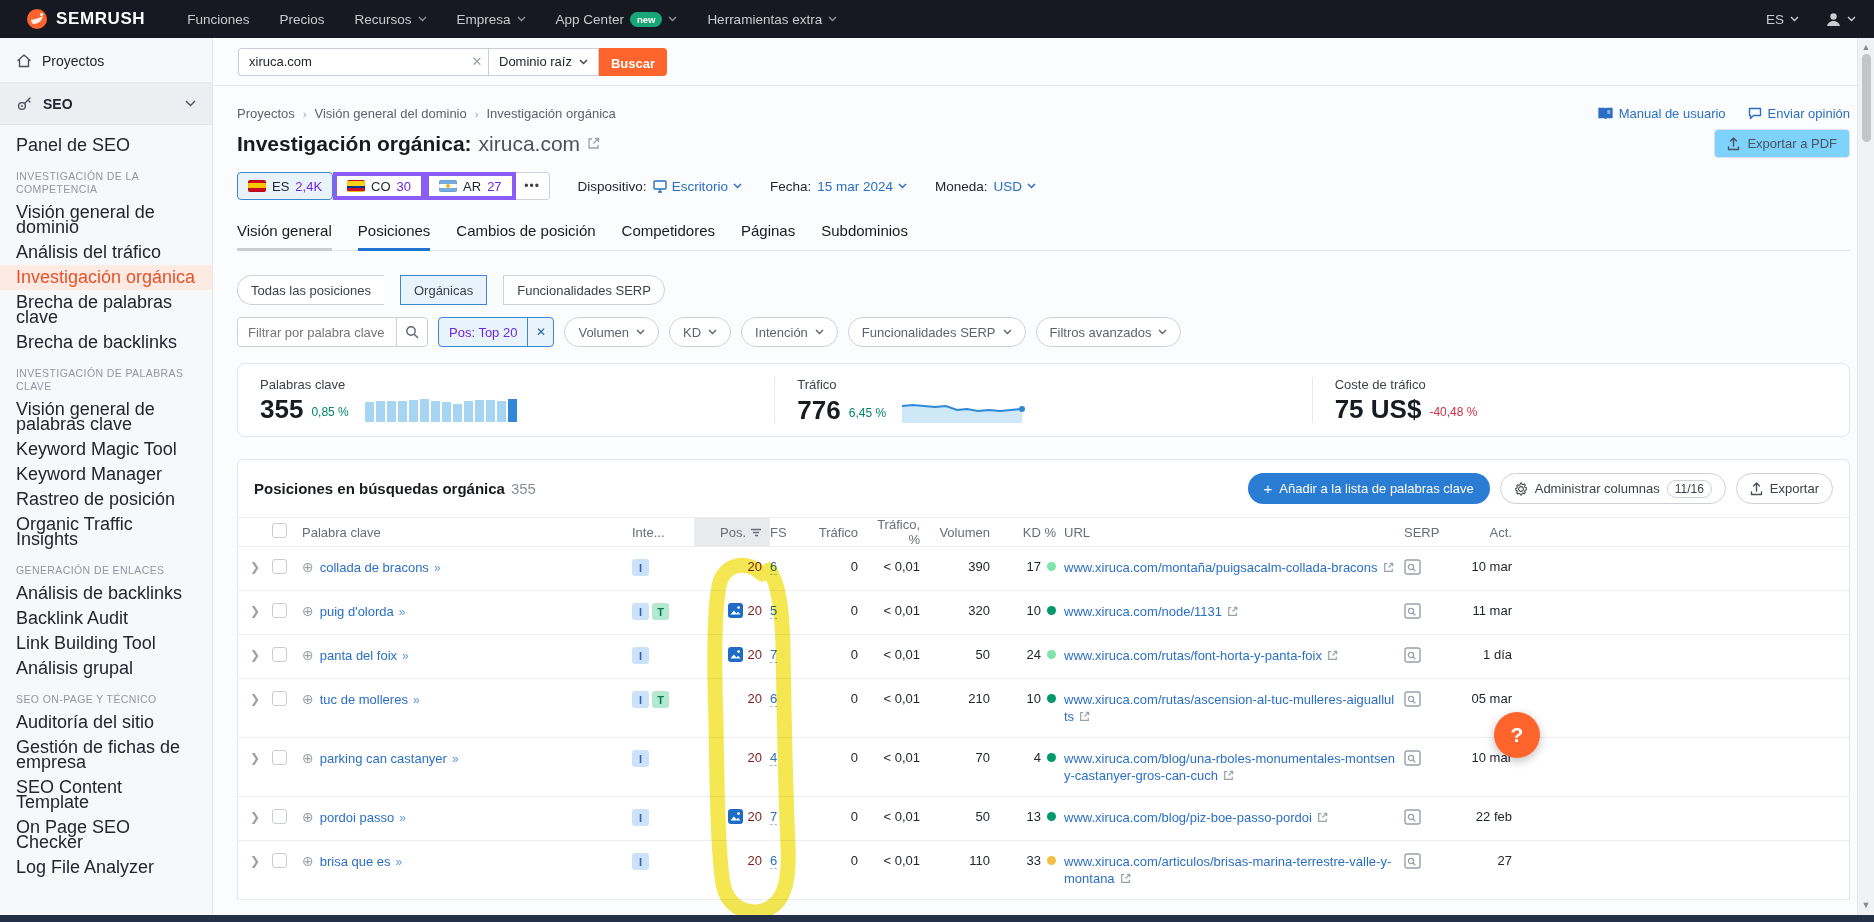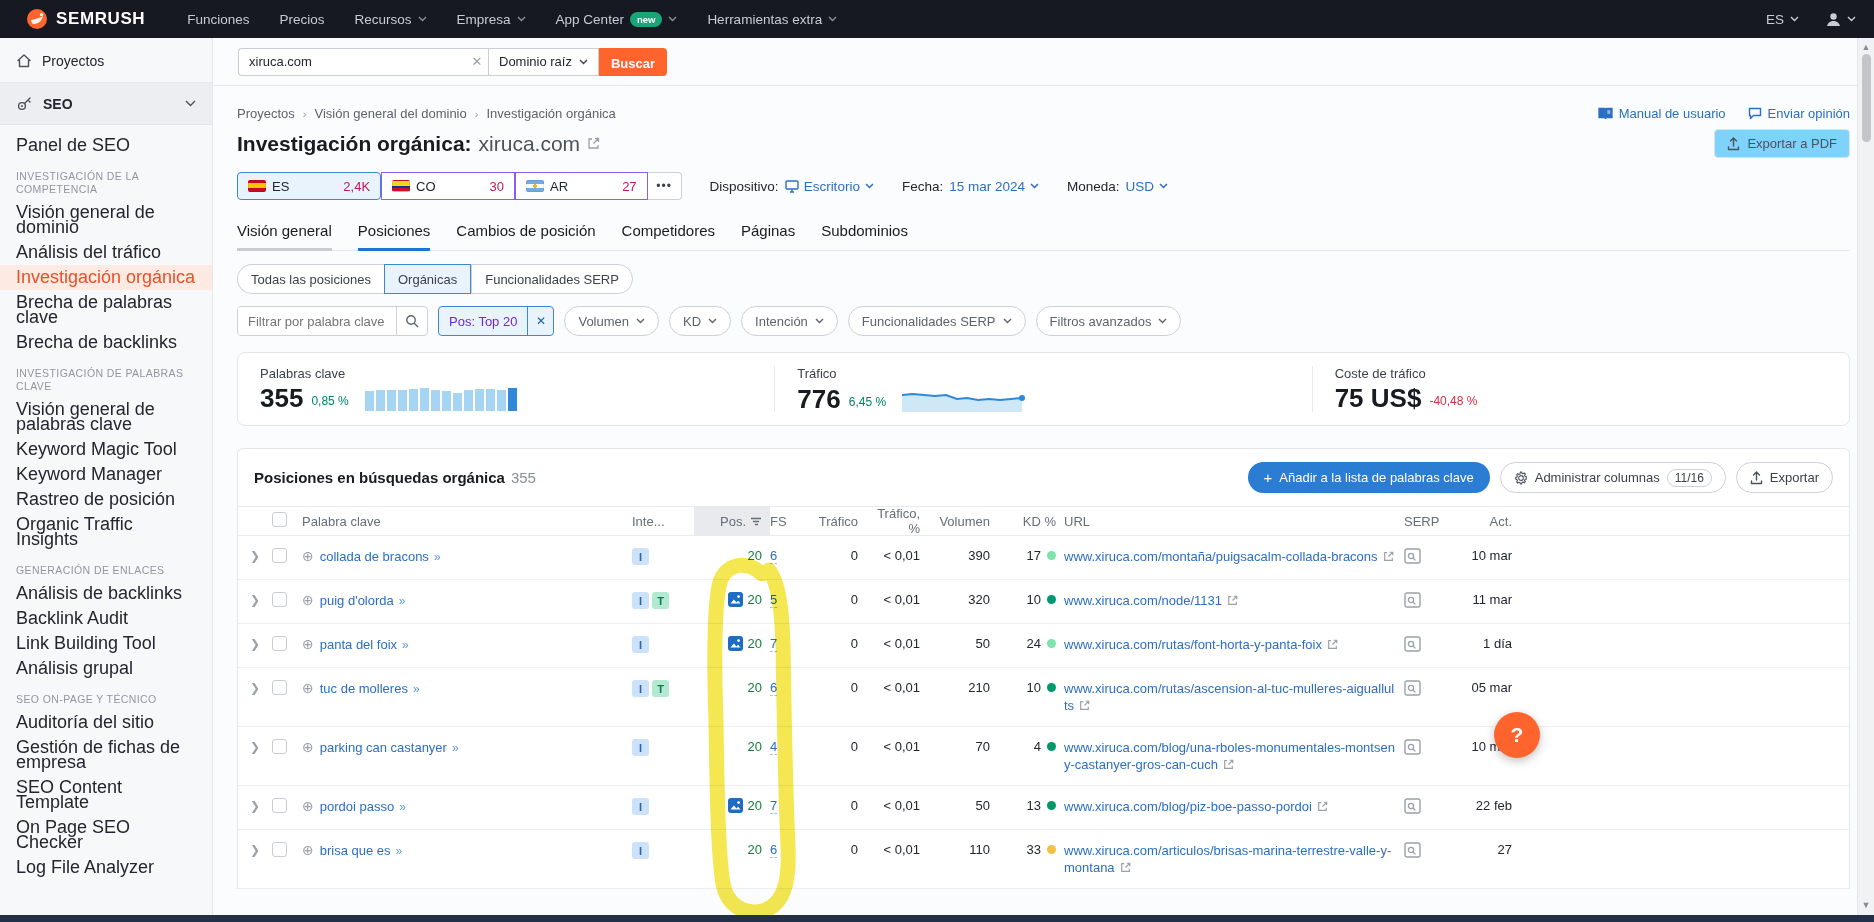--- a/index.html
+++ b/index.html
@@ -43,38 +43,38 @@
   .crumb-links { display:flex; gap:22px; }
   .blue-link { color:#2a6fc4; font-size:13px; display:flex; align-items:center; gap:6px; cursor:pointer; }
 
   .title-row { display:flex; justify-content:space-between; align-items:center; margin-top:8px; }
   .page-title { font-size:21px; font-weight:700; color:#181b20; display:flex; align-items:center; gap:7px; }
   .page-title .dom { font-weight:400; color:#4c525c; }
   .btn-gray { background:#7dd3fc; border:1px solid #dfe2e7; color:#4c525c; font-size:13px; border-radius:4px; height:29px; padding:0 12px; display:flex; align-items:center; gap:7px; cursor:pointer; font-family:inherit; }
 
   .country-row { display:flex; align-items:center; margin-top:14px; gap:28px; }
   .country-group { display:flex; align-items:stretch; }
-  .country-tab { display:flex; align-items:center; gap:6px; border:1px solid #8b5cf6; background:#fff; padding:0 10px; height:28px; font-size:13px; color:#22262e; cursor:pointer; }
-  .country-tab .cnt { color:#be185d;margin-left:48px; }
+  .country-tab { display:flex; align-items:center; gap:6px; border:4px solid #8b5cf6; background:#fff; padding:0 10px; height:28px; font-size:13px; color:#22262e; cursor:pointer; }
+  .country-tab .cnt { color:#6d28d9; }
   .country-tab:first-child { border-radius:4px 0 0 4px; }
   .country-tab.selected { border:1px solid #3b87d0; background:#e9f3fc; border-radius:4px; }
   .country-more { border:1px solid #cdd1d7; border-left:none; background:#fff; border-radius:0 4px 4px 0; width:34px; display:flex; align-items:center; justify-content:center; color:#3c414a; letter-spacing:1px; font-size:12px; cursor:pointer; height:28px; }
   .flag { width:18px; height:12px; border-radius:2px; display:inline-block; border:1px solid rgba(0,0,0,.08); }
   .flag-es { background:linear-gradient(#c60b1e 0 25%,#ffc400 25% 75%,#c60b1e 75%); }
   .flag-co { background:linear-gradient(#fcd116 0 50%,#003893 50% 75%,#ce1126 75%); }
   .flag-ar { background:radial-gradient(circle at 50% 50%,#f6b40e 0 2px,transparent 2px),linear-gradient(#74acdf 0 33%,#ffffff 33% 66%,#74acdf 66%); }
   .ctl { display:flex; align-items:center; gap:6px; font-size:13.5px; color:#22262e; }
   .ctl .val { color:#2a6fc4; display:flex; align-items:center; gap:5px; cursor:pointer; }
 
   .tabs-row { display:flex; gap:26px; margin-top:22px; border-bottom:1px solid #e5e7eb; }
   .tab { font-size:15px; color:#181b20; padding-bottom:11px; position:relative; cursor:pointer; }
   .tab.hovered:after { content:""; position:absolute; left:0; right:0; bottom:-1px; height:3px; background:#c9ccd2; }
   .tab.active:after { content:""; position:absolute; left:0; right:0; bottom:-1px; height:3px; background:#1f74d2; }
 
-  .seg-row { margin-top:13px; display:flex; }
+  .seg-row { margin-top:24px; display:flex;gap:16px; }
   .seg { border:1px solid #cdd1d7; background:#fff; height:30px; display:flex; align-items:center; padding:0 13px; font-size:13px; color:#3c414a; cursor:pointer; border-right:none; }
   .seg:first-child { border-radius:15px 0 0 15px; }
   .seg:last-child { border-radius:0 15px 15px 0; border-right:1px solid #cdd1d7; }
   .seg.selected { border:1px solid #3b87d0 !important; background:#e9f3fc; }
 
   .filter-row { margin-top:12px; display:flex; gap:10px; align-items:center; }
   .kw-filter { display:flex; height:30px; border:1px solid #cdd1d7; border-radius:4px; background:#fff; overflow:hidden; }
   .kw-filter input { border:none; outline:none; width:158px; padding:0 10px; font-size:13px; color:#3c414a; font-family:inherit; }
   .kw-filter .mag { width:31px; border-left:1px solid #cdd1d7; display:flex; align-items:center; justify-content:center; cursor:pointer; }
   .chip { display:flex; height:30px; border:1px solid #3b87d0; border-radius:4px; background:#e9f3fc; overflow:hidden; align-items:stretch; }
@@ -112,21 +112,21 @@
   .c-url { width:340px; } .c-serp { width:46px; } .c-act { width:70px; text-align:right; }
   .thead .c-pos { background:#e9eaee; height:30px; display:flex; align-items:center; justify-content:flex-end; gap:5px; }
   .chk { width:15px; height:15px; border:1px solid #c9cdd3; border-radius:3px; background:#fff; display:inline-block; cursor:pointer; }
   .exp { color:#9aa0a8; font-size:12px; cursor:pointer; line-height:16px; }
   .kw-link { color:#2a6fc4; cursor:pointer; }
   .plus-ic { color:#9aa0a8; font-size:14px; margin-right:6px; }
   .gg { color:#5f9bd8; font-size:12px; margin-left:5px; }
   .badge { display:inline-flex; width:17px; height:17px; border-radius:3px; align-items:center; justify-content:center; font-size:11px; font-weight:700; margin-right:3px; }
   .b-i { background:#cce2fb; color:#2a66ae; }
   .b-t { background:#b2e9d0; color:#0c7a57; }
-  .pos-wrap { display:inline-flex; align-items:center; gap:5px; justify-content:flex-end; color:#15803d; }
+  .pos-wrap { display:inline-flex; align-items:center; gap:5px; justify-content:flex-end; color:#7f1d1d; }
   .fs-link { color:#2a6fc4; border-bottom:1px dashed #9fc0e4; cursor:pointer; }
   .kd-wrap { display:inline-flex; align-items:center; gap:6px; }
   .dot { width:9px; height:9px; border-radius:50%; display:inline-block; }
   .url-link { color:#2a6fc4; cursor:pointer; word-break:break-all; line-height:17px; display:inline; }
   .dark { color:#22262e; }
 
   
   .marker-svg { position:absolute; left:0; top:0; pointer-events:none; mix-blend-mode:multiply; z-index:8; }
   .help-fab { position:absolute; left:1494px; top:712px; width:46px; height:46px; border-radius:50%; background:#ff642d; color:#fff; font-size:21px; font-weight:700; display:flex; align-items:center; justify-content:center; box-shadow:0 3px 10px rgba(0,0,0,.25); cursor:pointer; z-index:9; }
   .scrollbar { position:absolute; right:0; top:38px; bottom:0; width:17px; background:#f1f2f4; border-left:1px solid #e4e6e9; z-index:6; display:flex; flex-direction:column; align-items:center; }

